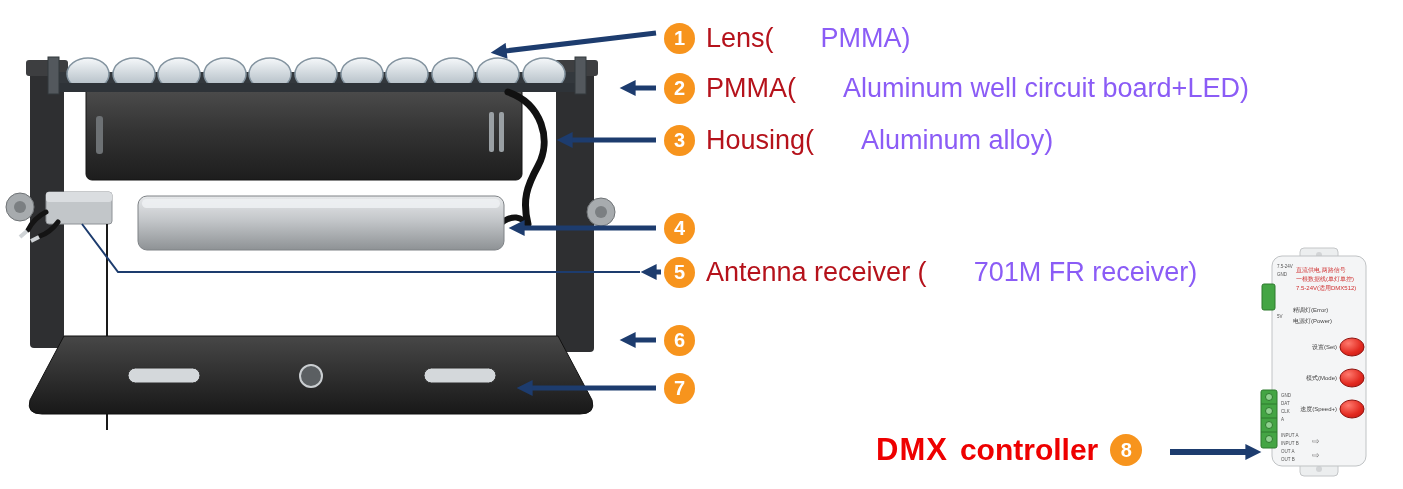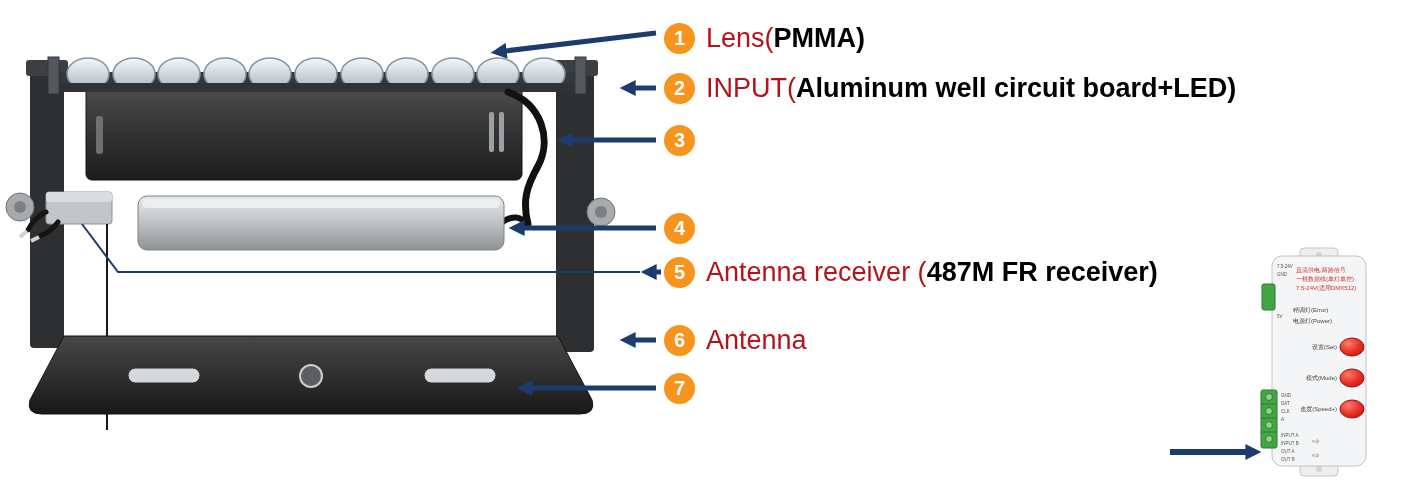--- a/index.html
+++ b/index.html
@@ -10,21 +10,21 @@
   .label-row { position:absolute; left:664px; display:flex; align-items:center; gap:11px; height:32px; white-space:nowrap; }
   .badge {
     width:31px; height:31px; border-radius:50%;
     background:#f7941d; color:#ffffff;
     font-weight:bold; font-size:20px;
     display:flex; align-items:center; justify-content:center;
     flex:0 0 31px;
   }
   .label-text { font-size:27px; line-height:1; }
   .part-name { font-weight:normal; color:#b5121b; }
-  .part-desc { font-weight:bold; color:#000000; }
+  .part-desc { font-weight:normal; color:#8b5cf6;margin-left:47px; }
 
   .dmx-row { position:absolute; left:876px; top:432px; display:flex; align-items:center; gap:12px; white-space:nowrap; }
   .dmx-brand { font-size:31px; font-weight:800; color:#ee0000; letter-spacing:1px; }
   .dmx-rest  { font-size:30px; font-weight:700; color:#ee0000; }
   .badge-lg { width:32px; height:32px; flex:0 0 32px; }
 </style>
 </head>
 <body>
 
 <div class="stage">
@@ -212,39 +212,44 @@
     </g>
   </svg>
 
   <div class="label-row" style="top:22px">
     <span class="badge">1</span>
     <span class="label-text"><b class="part-name">Lens(</b><span class="part-desc">PMMA)</span></span>
   </div>
 
   <div class="label-row" style="top:72px">
     <span class="badge">2</span>
-    <span class="label-text"><b class="part-name">INPUT(</b><span class="part-desc">Aluminum well circuit board+LED)</span></span>
+    <span class="label-text"><b class="part-name">PMMA(</b><span class="part-desc">Aluminum well circuit board+LED)</span></span>
   </div>
 
   <div class="label-row" style="top:124px">
     <span class="badge">3</span>
+    <span class="label-text"><b class="part-name">Housing(</b><span class="part-desc">Aluminum alloy)</span></span>
   </div>
 
   <div class="label-row" style="top:212px">
     <span class="badge">4</span>
   </div>
 
   <div class="label-row" style="top:256px">
     <span class="badge">5</span>
-    <span class="label-text"><b class="part-name">Antenna receiver (</b><span class="part-desc">487M FR receiver)</span></span>
+    <span class="label-text"><b class="part-name">Antenna receiver (</b><span class="part-desc">701M FR receiver)</span></span>
   </div>
 
   <div class="label-row" style="top:324px">
     <span class="badge">6</span>
-    <span class="label-text"><b class="part-name">Antenna</b><span class="part-desc"></span></span>
   </div>
 
   <div class="label-row" style="top:372px">
     <span class="badge">7</span>
   </div>
 
+  <div class="dmx-row">
+    <span class="dmx-brand">DMX</span>
+    <span class="dmx-rest">controller</span>
+    <span class="badge badge-lg">8</span>
+  </div>
 
 </div>
 
 </body></html>

